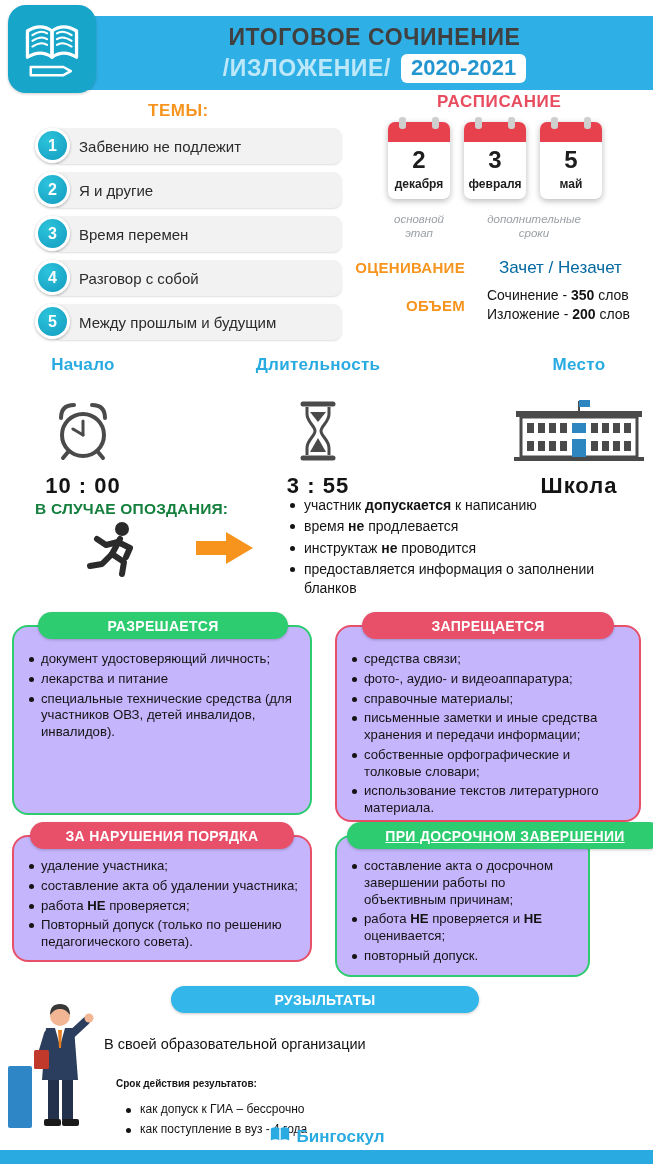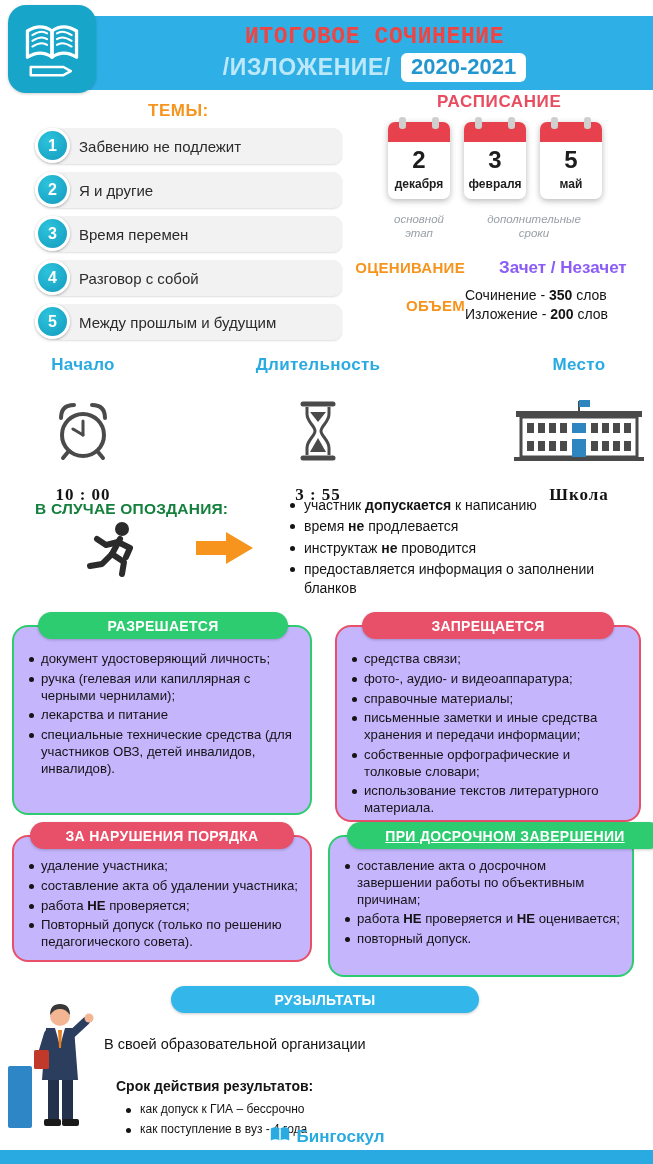--- a/index.html
+++ b/index.html
@@ -5,21 +5,21 @@
   * { margin:0; padding:0; box-sizing:border-box; }
   html,body { background:#fff; }
   body { font-family:"Liberation Sans", sans-serif; color:#141414; }
   b { font-weight:700; }
   .page { position:relative; width:653px; height:1164px; background:#fff; overflow:hidden; margin:0 auto; }
 
   
   .header-band { position:absolute; left:52px; top:16px; width:601px; height:74px; background:#2eb0e6; }
   .header-icon { position:absolute; left:8px; top:5px; width:88px; height:88px; background:#17a6c9; border-radius:18px; display:flex; align-items:center; justify-content:center; box-shadow:0 1px 3px rgba(0,0,0,.2); }
   .header-text { position:absolute; left:96px; top:16px; width:557px; height:74px; display:flex; flex-direction:column; align-items:center; justify-content:center; gap:3px; }
-  .header-title { color:#ef4444; font-weight:700; font-size:23px; letter-spacing:.6px;font-family:Liberation Mono, monospace; }
+  .header-title { color:#404040; font-weight:700; font-size:23px; letter-spacing:.6px; }
   .header-sub { display:flex; align-items:center; gap:10px; }
   .header-subtitle { color:#bde8fa; font-weight:700; font-size:23px; letter-spacing:.6px; }
   .year-badge { background:#fff; color:#2496cf; font-weight:700; font-size:22px; padding:1px 10px 2px; border-radius:6px; }
 
   
   .topics-heading { position:absolute; left:148px; top:101px; color:#f7941d; font-weight:700; font-size:17px; letter-spacing:.5px; }
   .topics { position:absolute; left:52px; top:128px; width:290px; }
   .topic { position:relative; height:36px; margin-bottom:8px; background:#f2f2f3; border-radius:9px; display:flex; align-items:center; padding-left:27px; font-size:15px; color:#2b2b2b; box-shadow:0 1px 2px rgba(0,0,0,.13); }
   .topic-num { position:absolute; left:-17px; top:0; width:35px; height:35px; border-radius:50%; background:radial-gradient(circle at 35% 30%, #2cc3db, #149bc0); border:3px solid #fff; box-shadow:0 1px 3px rgba(0,0,0,.3); color:#fff; font-weight:700; font-size:16px; display:flex; align-items:center; justify-content:center; }
 
@@ -32,30 +32,30 @@
   .ring-l { left:11px; } .ring-r { right:11px; }
   .calendar-day { text-align:center; font-size:24px; font-weight:700; color:#1d1d1d; padding-top:4px; }
   .calendar-month { text-align:center; font-size:12px; font-weight:700; color:#1d1d1d; padding:3px 0 8px; }
   .schedule-label { position:absolute; color:#9aa0a6; font-size:11.5px; font-style:italic; text-align:center; white-space:pre-line; line-height:1.25; }
   .label-main { left:374px; top:212px; width:90px; }
   .label-additional { left:466px; top:212px; width:136px; }
 
   
   .grading-row { position:absolute; left:347px; top:258px; display:flex; align-items:baseline; gap:34px; }
   .grading-label { color:#f7941d; font-weight:700; font-size:15px; width:118px; text-align:right; letter-spacing:.3px; }
-  .grading-value { font-weight:700; font-size:17px; color:#8b5cf6; }
-  .volume-row { position:absolute; left:347px; top:286px; display:flex; align-items:center; }
+  .grading-value { font-weight:400; font-size:17px; color:#0369a1; }
+  .volume-row { position:absolute; left:347px; top:286px; display:flex; align-items:center; gap:22px; }
   .volume-label { color:#f7941d; font-weight:700; font-size:15px; width:118px; text-align:right; letter-spacing:.3px; }
   .volume-lines { font-size:14px; color:#141414; line-height:19px; }
 
   
   .info-col { position:absolute; width:130px; text-align:center; }
   .info-title { color:#29abe2; font-weight:700; font-size:17px; letter-spacing:.3px; }
   .info-icon { height:68px; margin-top:22px; display:flex; align-items:center; justify-content:center; }
-  .info-value { font-weight:700; font-size:17px; color:#141414; margin-top:20px; letter-spacing:1px;font-family:Liberation Serif, serif; }
+  .info-value { font-weight:700; font-size:22px; color:#141414; margin-top:8px; letter-spacing:1px; }
   .col-start { left:18px; top:355px; }
   .col-duration { left:253px; top:355px; }
   .col-place { left:505px; top:355px; width:148px; }
 
   
   .late-heading { position:absolute; left:35px; top:500px; color:#15803d; font-weight:700; font-size:15.5px; letter-spacing:.2px; }
   .late-runner { position:absolute; left:82px; top:518px; }
   .late-arrow { position:absolute; left:196px; top:530px; }
   .late-list { position:absolute; left:288px; top:496px; width:358px; list-style:none; }
   .late-list li { position:relative; padding-left:16px; font-size:14px; margin-bottom:3px; line-height:1.32; }
@@ -72,28 +72,28 @@
   .panel-box ul { list-style:none; padding:24px 8px 8px 14px; }
   .panel-box li { position:relative; padding-left:13px; font-size:13.2px; line-height:1.27; margin-bottom:3px; }
   .panel-box li::before { content:""; position:absolute; left:1px; top:6px; width:5px; height:5px; border-radius:50%; background:#141414; }
   .pill-allowed { left:38px; top:612px; width:250px; }
   .box-allowed { left:12px; top:625px; width:300px; height:190px; }
   .pill-forbidden { left:362px; top:612px; width:252px; }
   .box-forbidden { left:335px; top:625px; width:306px; height:197px; }
   .pill-violations { left:30px; top:822px; width:264px; }
   .box-violations { left:12px; top:835px; width:300px; height:127px; }
   .pill-early { left:347px; top:822px; width:316px;text-decoration:underline; }
-  .box-early { left:328px; top:835px; width:306px; height:142px; }
+  .box-early { left:335px; top:835px; width:255px; height:142px; }
   .box-violations ul, .box-early ul { padding-top:21px; }
 
   
   .results-pill { left:171px; top:986px; width:308px; }
   .results-person { position:absolute; left:8px; top:1000px; }
   .results-line1 { position:absolute; left:104px; top:1036px; font-size:14.5px; }
-  .results-line2 { position:absolute; left:116px; top:1078px; font-size:14px; font-weight:700; }
+  .results-line2 { position:absolute; left:116px; top:1078px; font-size:10px; font-weight:700; }
   .results-list { position:absolute; left:124px; top:1102px; list-style:none; }
   .results-list li { position:relative; padding-left:16px; font-size:12px; margin-bottom:6px; }
   .results-list li::before { content:""; position:absolute; left:2px; top:6px; width:5px; height:5px; border-radius:50%; background:#141414; }
 
   
   .footer-logo { position:absolute; left:0; top:1124px; width:100%; display:flex; align-items:center; justify-content:center; gap:6px; }
   .footer-brand { color:#29abe2; font-weight:700; font-size:17px; }
   .footer-bar { position:absolute; left:0; top:1150px; width:100%; height:14px; background:#29abe2; }
 </style>
 </head>
@@ -280,21 +280,20 @@
     <li><span>участник </span><b>допускается</b><span> к написанию</span></li>
     <li><span>время </span><b>не</b><span> продлевается</span></li>
     <li><span>инструктаж </span><b>не</b><span> проводится</span></li>
     <li><span>предоставляется информация о заполнении бланков</span></li>
   </ul>
 
   <div class="panel-pill pill-green pill-allowed">РАЗРЕШАЕТСЯ</div>
   <div class="panel-box box-green box-allowed">
     <ul>
       <li><span>документ удостоверяющий личность;</span></li>
-      <li><span>ручка (гелевая или капиллярная с черными чернилами);</span></li>
       <li><span>лекарства и питание</span></li>
       <li><span>специальные технические средства (для участников ОВЗ, детей инвалидов, инвалидов).</span></li>
     </ul>
   </div>
 
   <div class="panel-pill pill-red pill-forbidden">ЗАПРЕЩАЕТСЯ</div>
   <div class="panel-box box-red box-forbidden">
     <ul>
       <li><span>средства связи;</span></li>
       <li><span>фото-, аудио- и видеоаппаратура;</span></li>

